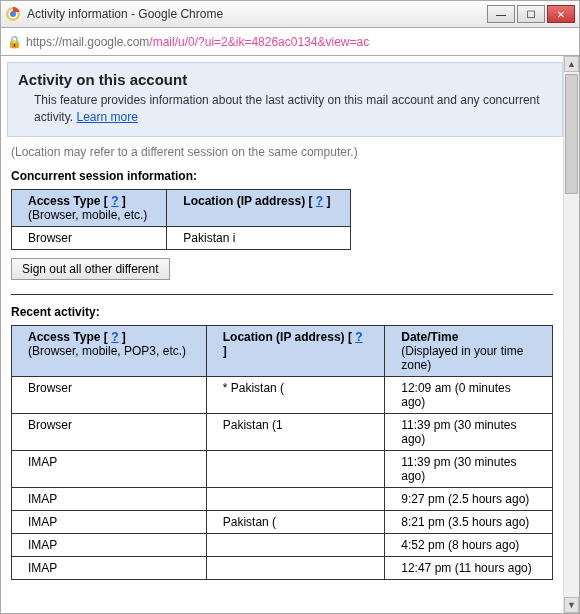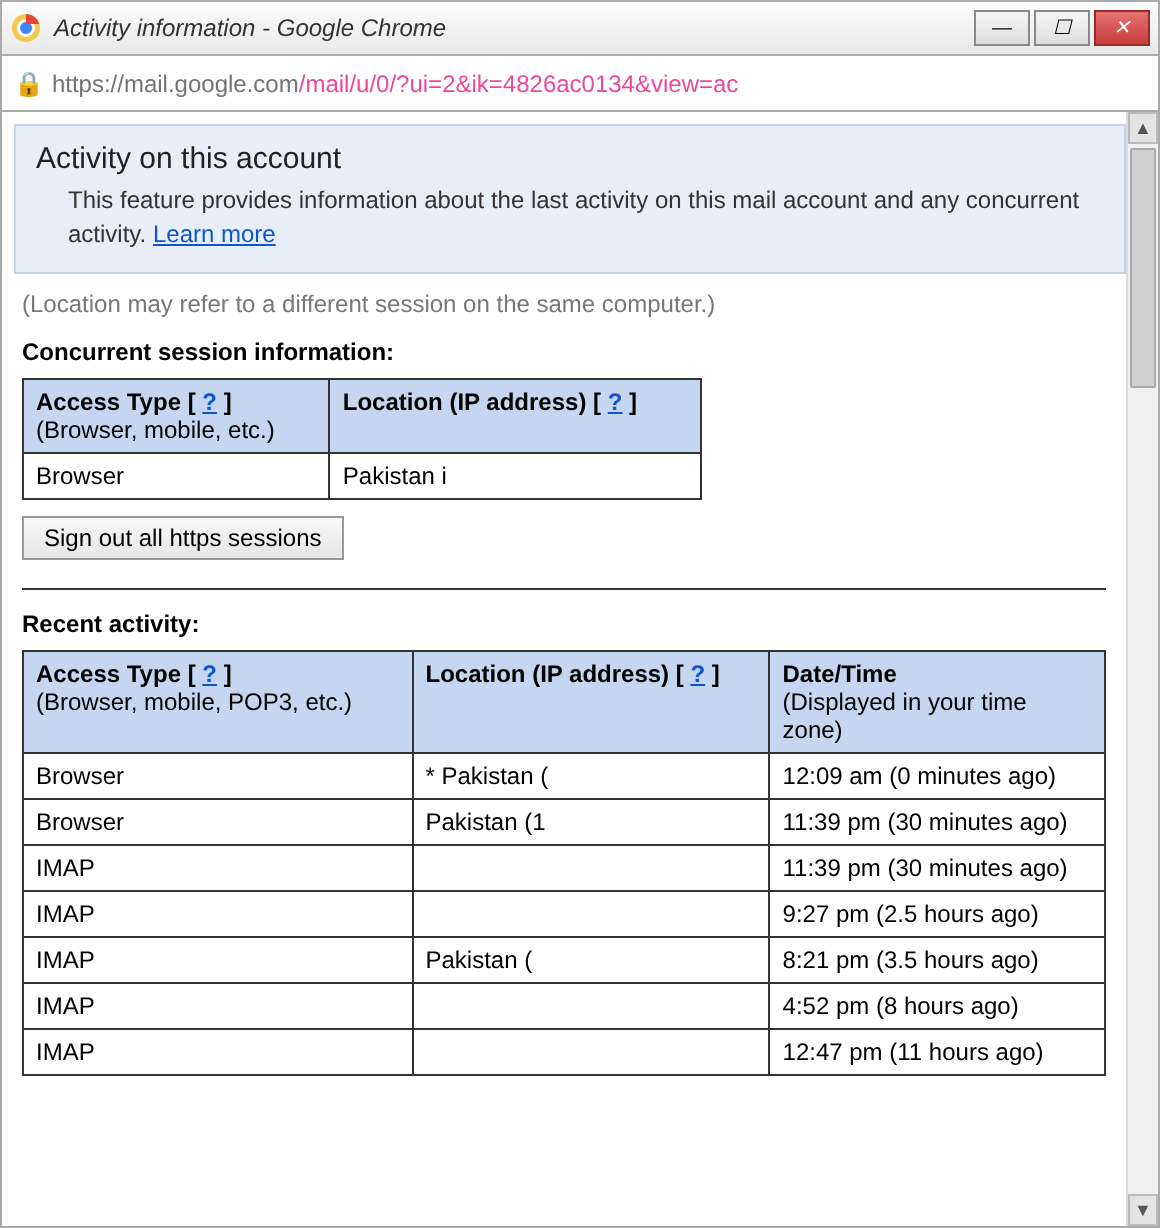--- a/index.html
+++ b/index.html
@@ -1,42 +1,42 @@
 <!DOCTYPE html>
 <html><head>
 <meta charset="utf-8">
 <style>
 * { box-sizing: border-box; margin: 0; padding: 0; }
 body { font-family: Arial, sans-serif; font-size: 12px; background: #fff; width: 580px; }
-.titlebar { background: linear-gradient(#fdfdfd, #e8e8e8); border: 1px solid #aaa; height: 28px; display: flex; align-items: center; padding: 0 4px; font-style: italic; }
+.titlebar { background: linear-gradient(#fdfdfd, #e8e8e8); border: 1px solid #aaa; height: 28px; display: flex; align-items: center; padding: 0 4px; }
 .titlebar .chrome-icon { width: 16px; height: 16px; margin-right: 6px; }
 .titlebar .title { flex: 1; color: #333; font-size: 12px; }
 .winbtns { display: flex; gap: 2px; }
 .winbtn { width: 28px; height: 18px; border: 1px solid #888; background: linear-gradient(#f6f6f6,#ddd); display: flex; align-items: center; justify-content: center; font-size: 10px; cursor: pointer; }
 .winbtn.close { background: linear-gradient(#e57373,#c93c3c); color: #fff; border-color: #9a2a2a; }
 .addrbar { border: 1px solid #aaa; border-top: none; height: 28px; display: flex; align-items: center; padding: 0 6px; background: #fff; }
 .addrbar .lock { color: #2b8a2b; font-size: 12px; margin-right: 4px; }
 .addrbar .url-secure { color: #737373; }
 .addrbar .url-rest { color: #ec4899; }
 .content-wrap { border: 1px solid #aaa; border-top: none; padding: 6px 10px 10px 6px; position: relative; overflow: hidden; height: 558px;}
 .scrollbar { position: absolute; right: 0; top: 0; bottom: 0; width: 16px; background: #f0f0f0; border-left: 1px solid #ddd; }
 .scrollbar .arrow { height: 16px; background: #e3e3e3; border: 1px solid #bbb; display:flex; align-items:center; justify-content:center; font-size:9px; color:#555;}
 .scrollbar .track { position: absolute; top: 16px; bottom: 16px; left: 0; right: 0; }
 .scrollbar .thumb { position: absolute; top: 2px; left: 1px; right: 1px; height: 120px; background: #cfcfcf; border: 1px solid #aaa; border-radius: 1px; }
 .header-block { background: #e7eef8; border: 1px solid #c8d3e6; padding: 8px 10px 10px; margin-right: 6px;}
-.header-block h2 { font-size: 15px; font-weight: normal; color: #222; margin-bottom: 4px; }
+.header-block h2 { font-size: 15px; font-weight: bold; color: #222; margin-bottom: 4px; }
 .header-block .desc { padding-left: 16px; color: #333; line-height: 1.4; }
 .learn { color: #1155cc; text-decoration: underline; cursor: pointer; }
 .inner { padding: 8px 10px 0 4px; margin-right: 6px; }
 .gray { color: #777; }
 .section-h { font-weight: bold; margin: 10px 0 6px; }
 table { border-collapse: collapse; }
 table.ct1 { width: 340px; }
 table.ct2 { width: 100%; }
-th, td { border: 1px solid #333; padding: 4px 6px; text-align: left; vertical-align: top; font-size: 12px; }
+th, td { border: 1px solid #333; padding: 4px 16px; text-align: left; vertical-align: top; font-size: 12px; }
 th { background: #c4d6f0; font-weight: bold; }
 th .sub { font-weight: normal; display: block; }
 .helpq { color: #1155cc; text-decoration: underline; cursor: pointer; }
 .btn { margin: 8px 0 4px; padding: 3px 10px; font-size: 12px; background: linear-gradient(#f8f8f8,#e6e6e6); border: 1px solid #999; cursor: pointer; }
 .warn { background: #9a1b1b; color: #fff; padding: 6px 8px; font-weight: bold; margin-bottom: 0; border:1px solid #333; border-bottom:none;}
 .warn a { color: #fff; text-decoration: underline; }
 tr.hl td { background: #9a1b1b; color: #fff; }
 hr.sep { margin: 10px 0 6px; border: none; border-top: 1px solid #333; }
 </style>
 </head>
@@ -90,21 +90,21 @@
           <span>Location (IP address) [ </span><a class="helpq">?</a><span> ]</span>
         </th>
       </tr>
       <tr>
         <td>Browser</td>
         <td>Pakistan i</td>
       </tr>
     </tbody>
       </table>
 
-    <button class="btn">Sign out all https sessions</button>
+    <button class="btn">Sign out all other different</button>
 
     <hr class="sep">
 
     <div class="section-h">Recent activity:</div>
 
 
     <table class="ct2">
       <tbody>
           <tr>
         <th style="width:36%">

